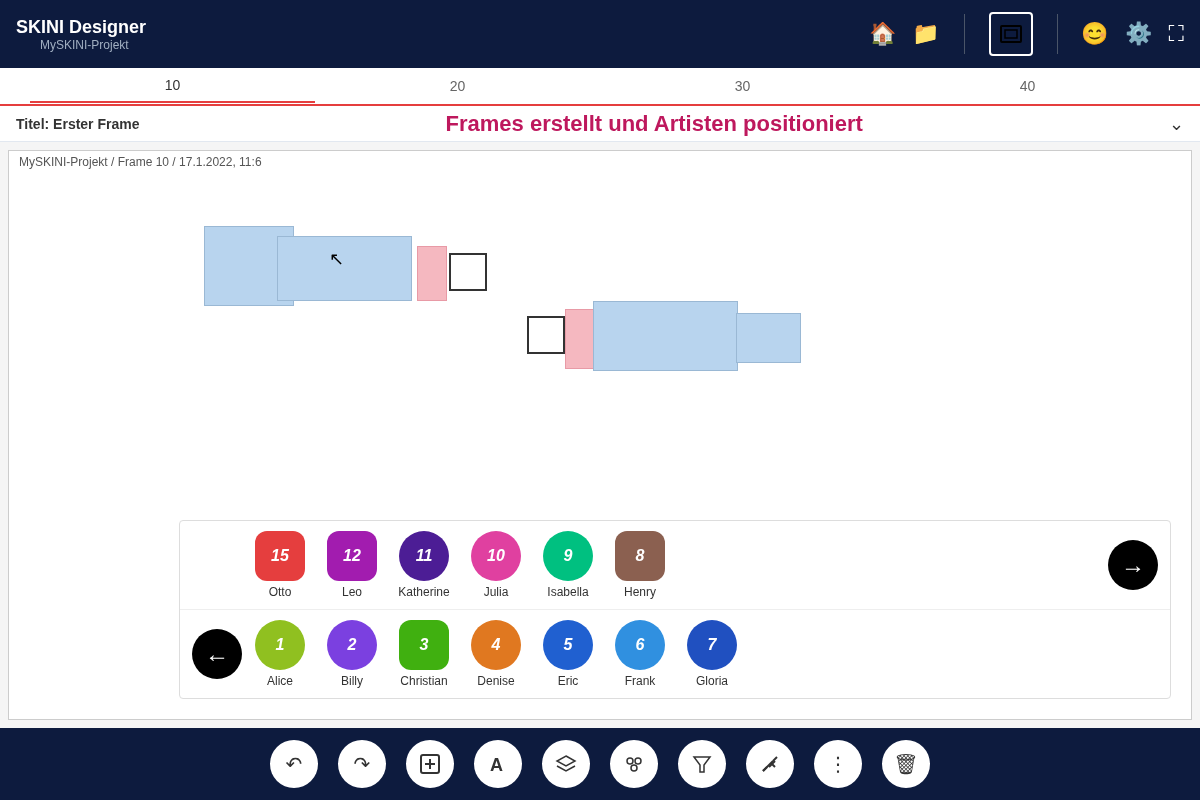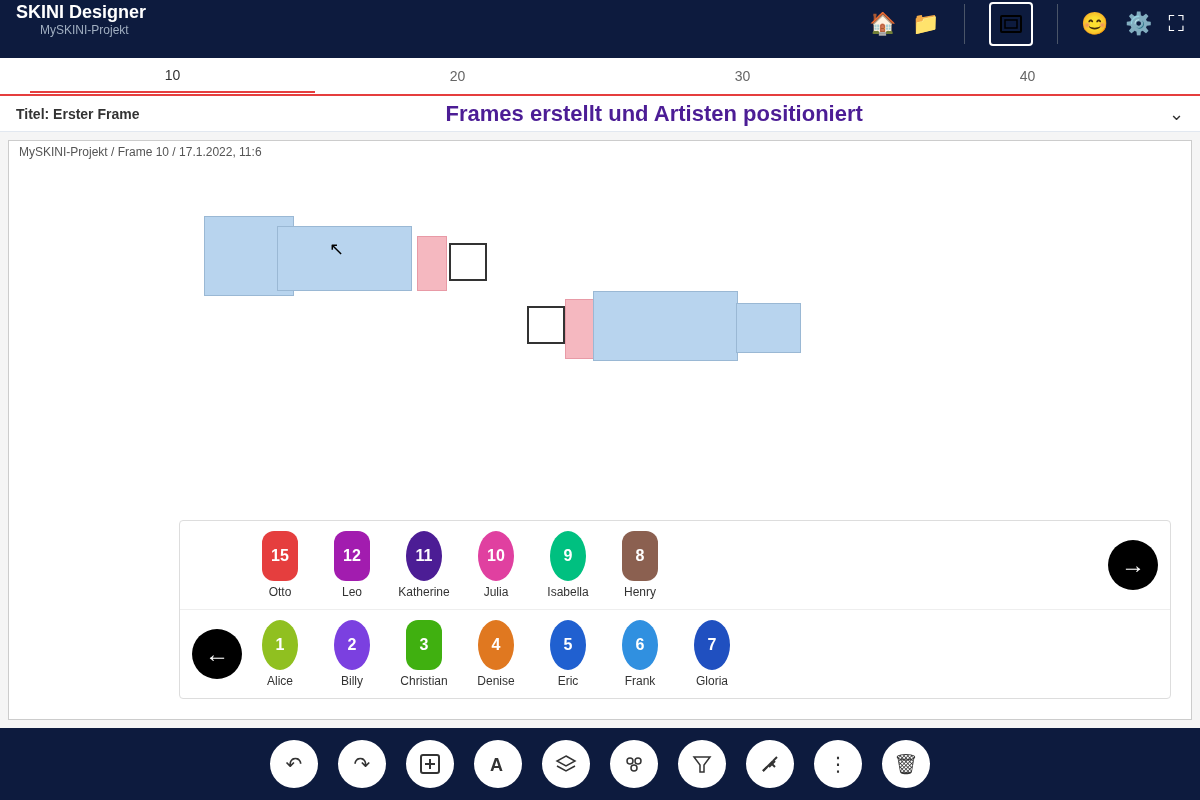--- a/index.html
+++ b/index.html
@@ -3,23 +3,23 @@
   <meta charset="utf-8">
   <style>
     * { box-sizing: border-box; margin: 0; padding: 0; }
     body { font-family: Arial, sans-serif; background: #f0f0f0; width: 1200px; height: 800px; overflow: hidden; display: flex; flex-direction: column; }
 
     
     .header {
       background: #0d1b3e;
       color: white;
       display: flex;
-      align-items: flex-start;
+      align-items: center;
       padding: 2px 16px;
-      height: 58px;
+      height: 68px;
       flex-shrink: 0;
     }
     .header-brand { flex: 1; }
     .header-brand .app-name { font-size: 18px; font-weight: bold; color: white; }
     .header-brand .project-name { font-size: 12px; color: #a0aec0; margin-left: 24px; }
     .header-icons { display: flex; align-items: center; gap: 16px; }
     .header-icon { color: white; font-size: 22px; cursor: pointer; }
     .header-icon.active {
       border: 2px solid white;
       width: 44px; height: 44px;
@@ -46,21 +46,21 @@
       background: white;
       display: flex;
       align-items: center;
       padding: 0 16px;
       border-bottom: 1px solid #e2e8f0;
       flex-shrink: 0;
       height: 36px;
     }
     .title-label { font-size: 14px; color: #333; }
     .title-label span { font-weight: bold; }
-    .title-comment { flex: 1; text-align: center; color: #4c1d95; font-size: 22px; font-weight: bold; }
+    .title-comment { flex: 1; text-align: center; color: #be185d; font-size: 22px; font-weight: bold; }
     .title-chevron { color: #333; font-size: 18px; cursor: pointer; }
 
     
     .main-area {
       flex: 1;
       background: #f5f5f5;
       position: relative;
       overflow: hidden;
     }
 
@@ -124,28 +124,29 @@
     .artist-row:last-child { border-bottom: none; }
 
     .artist-item {
       display: flex;
       flex-direction: column;
       align-items: center;
       width: 68px;
     }
 
     .artist-circle {
-      width: 36px; height: 50px;
+      width: 50px; height: 50px;
       border-radius: 50%;
       display: flex; align-items: center; justify-content: center;
       color: white;
       font-size: 16px;
       font-weight: bold;
       cursor: pointer;
       flex-shrink: 0;
+      font-style: italic;
     }
     .artist-circle.rounded-square {
       border-radius: 12px;
     }
 
     .artist-name {
       font-size: 12px;
       color: #333;
       margin-top: 4px;
       text-align: center;

